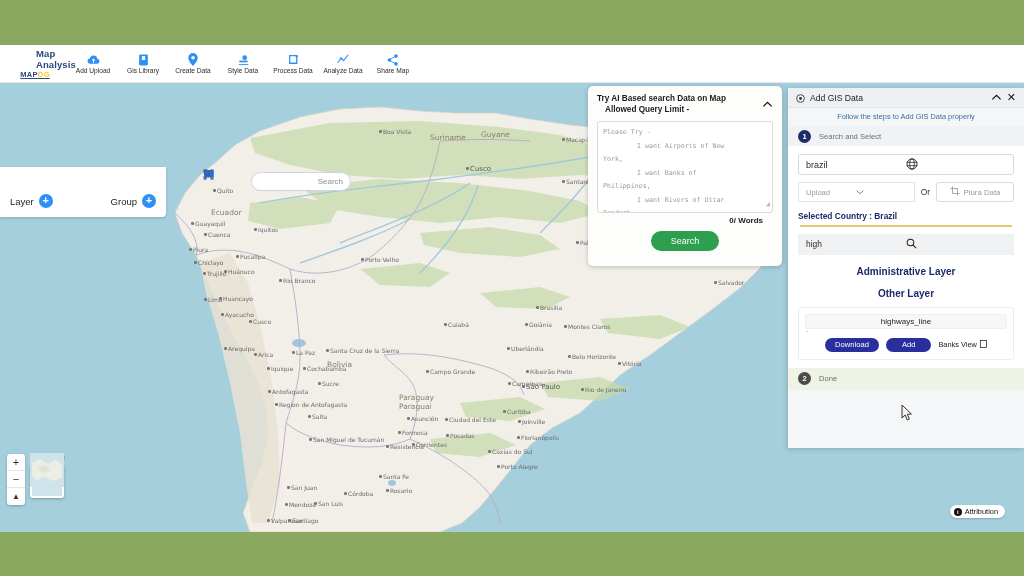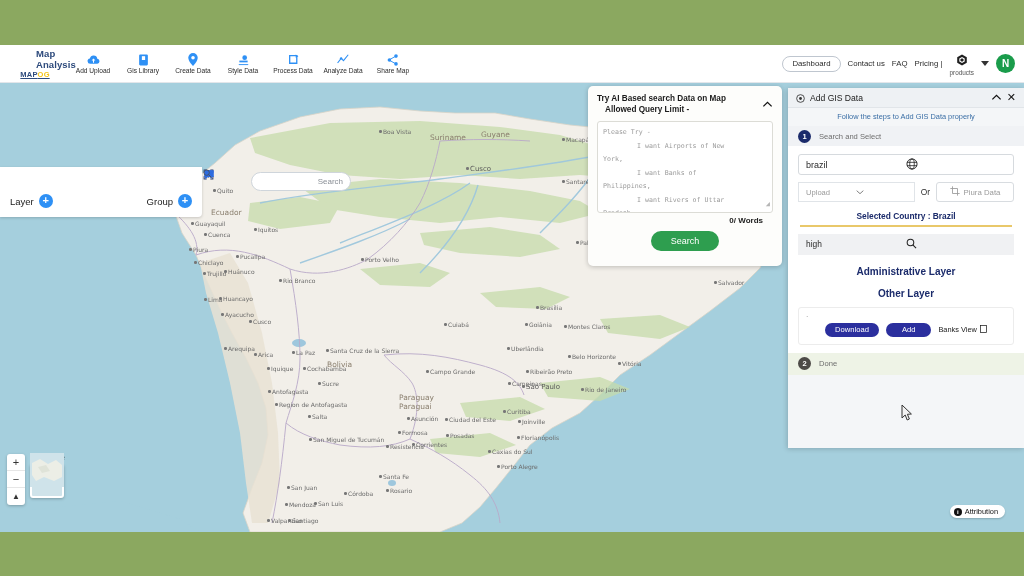--- a/index.html
+++ b/index.html
@@ -54,21 +54,21 @@
   .map { position:absolute; left:0; top:83px; width:1024px; height:449px; overflow:hidden; background:#a5cfdd; }
   .map svg { position:absolute; left:0; top:0; }
   .maplabel { position:absolute; font-family:"DejaVu Sans", sans-serif; color:#6b6b6b; white-space:nowrap; }
   .maplabel.city { font-size:6px; }
   .maplabel.big { font-size:7px; color:#5a5a5a; }
   .maplabel.ctry { font-size:7.5px; color:#8a7f6e; }
   .citydot { position:absolute; width:2.5px;height:2.5px;border-radius:50%;background:#777; }
 
   
   .layerpanel {
-    position:absolute; left:0; top:84px; width:202px; height:50px;
+    position:absolute; left:0; top:84px; width:166px; height:50px;
     background:#fff; border-bottom-right-radius:4px;
     display:flex; align-items:flex-end; padding:17px 10px 9px 10px; z-index:30;
     box-shadow:0 1px 3px rgba(0,0,0,.18);
   }
   .lp-left, .lp-right { display:flex; align-items:center; gap:5px; }
   .lp-label { font-size:9.5px; color:#222; }
   .plusbtn {
     width:14px;height:14px;border-radius:50%;background:#2e90f5;color:#fff;
     font-size:11px;line-height:13px;text-align:center;cursor:pointer;font-weight:bold;
   }
@@ -145,21 +145,21 @@
     flex:1; height:20px; border:1px solid #e0e4e8; background:#fff;
     display:flex; align-items:center; padding:0 7px; cursor:pointer;
   }
   .selstate span { flex:1; font-size:7.6px; color:#9a9a9a; }
   .or { font-size:8.4px; color:#333; }
   .cropbtn {
     width:78px; height:20px; border:1px solid #d8dce0; border-radius:3px;
     display:flex; align-items:center; justify-content:center; gap:4px;
     font-size:7.8px; color:#9a9a9a; cursor:pointer; background:#fff;
   }
-  .selcountry { text-align:center; font-size:8.4px; color:#1b2b6b; font-weight:600; padding:9px 0 4px 0;}
+  .selcountry { font-size:8.4px; color:#1b2b6b; font-weight:600; padding:9px 0 4px 0;}
   .divline { height:1.5px; background:#e9c86a; margin:0 2px; }
   .layersearch {
     margin-top:7px; height:21px; background:#f0f1f3; display:flex;
     align-items:center; padding:0 8px; cursor:text;
   }
   .layersearch span { flex:1; font-size:8.4px; color:#2a2a2a; }
   .sectitle { text-align:center; font-size:10px; font-weight:bold; color:#1b2b6b; padding:11px 0 0 0; cursor:pointer;}
   .layerbox { margin-top:8px; border:1px solid #ececec; border-radius:3px; padding:6px 6px 7px 6px; }
   .layeritem {
     height:15px; background:#f7f7f7; border:1px solid #efefef; border-radius:2px;
@@ -280,38 +280,20 @@
               <circle cx="4" cy="10" r="3" fill="#2e90f5"></circle>
               <path stroke="#2e90f5" stroke-width="1.6" d="M5 9l9-5M5 11l9 5"></path>
             </svg>
         </span>
         <span class="lb">Share Map</span>
       </div>
     </div>
 
     <div class="spacer"></div>
 
-    <div class="rightnav">
-      <div class="dash-btn">Dashboard</div>
-      <div class="rlink">Contact us</div>
-      <div class="rlink">FAQ</div>
-      <div class="rlink">Pricing |</div>
-      <div class="prod">
-        <span>
-          <svg width="12" height="12" viewBox="0 0 20 20">
-              <path fill="#1f1f1f" d="M10 1l8 4.5v9L10 19l-8-4.5v-9z"></path>
-              <path fill="#fff" d="M10 5l4.5 2.6v4.8L10 15l-4.5-2.6V7.6z"></path>
-              <path fill="#1f1f1f" d="M10 7.2l2.6 1.5v2.6L10 12.8 7.4 11.3V8.7z"></path>
-            </svg>
-        </span>
-        <span class="pl">products</span>
-      </div>
-      <div class="caret"></div>
-      <div class="avatar">N</div>
-    </div>
   </div>
 
   <div class="map">
     <svg width="1024" height="449">
       <defs>
         <pattern id="forest" width="6" height="6" patternUnits="userSpaceOnUse">
           <rect width="6" height="6" fill="#c8dcb0"></rect>
         </pattern>
       </defs>
 
@@ -683,20 +665,21 @@
               <circle cx="6.5" cy="6.5" r="4.8" fill="none" stroke="#222" stroke-width="1.5"></circle>
               <path d="M10 10l4.6 4.6" stroke="#222" stroke-width="1.6"></path>
             </svg>
         </span>
       </div>
 
       <div class="sectitle">Administrative Layer</div>
       <div class="sectitle">Other Layer</div>
 
       <div class="layerbox">
+        <div class="layeritem">highways_line</div>
         <div class="dotmark">·</div>
         <div class="btnrow">
           <div class="pillbtn">Download</div>
           <div class="pillbtn" style="padding:0 16px;">Add</div>
           <div class="tableview">
             <span>Banks View</span>
             <span>
               <svg width="7" height="8" viewBox="0 0 10 12">
                   <rect x="0.6" y="0.6" width="8.8" height="10.8" fill="none" stroke="#1a1a1a" stroke-width="1.1"></rect>
                 </svg>

